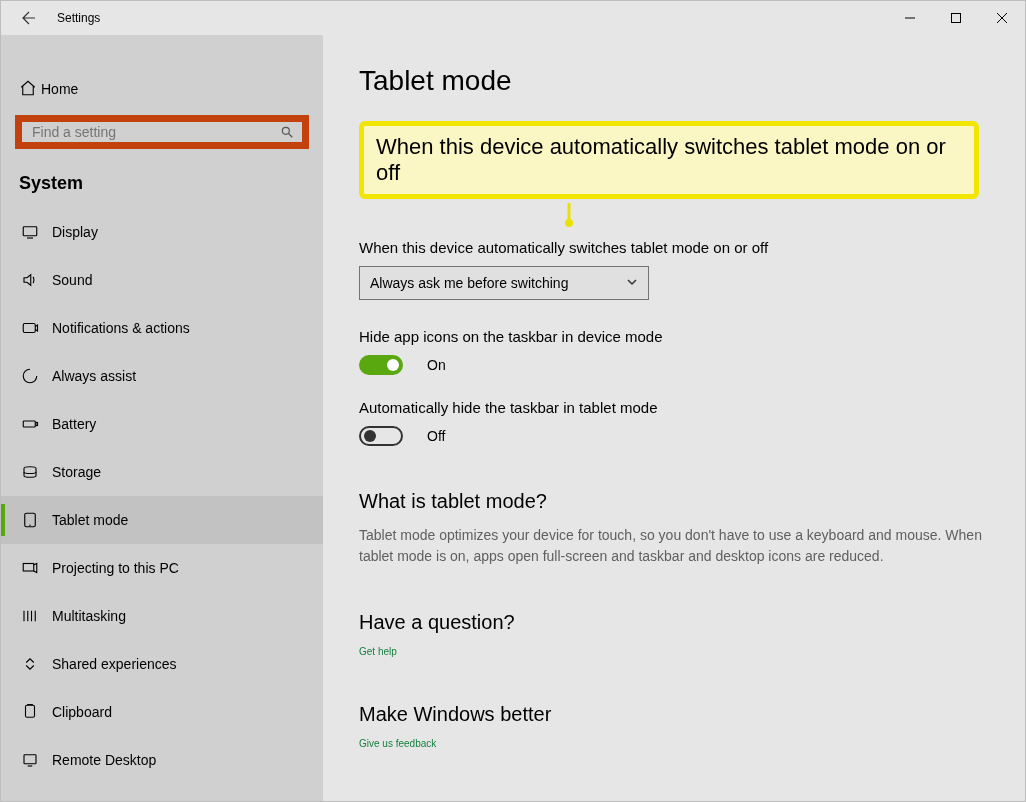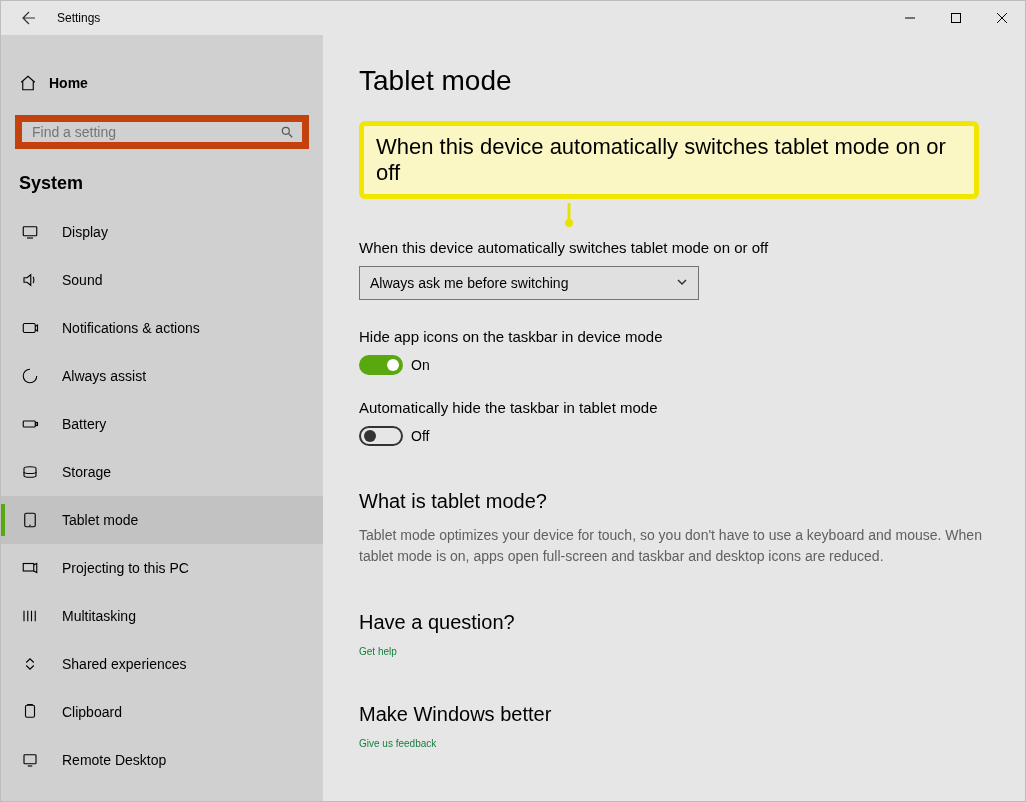--- a/index.html
+++ b/index.html
@@ -9,39 +9,39 @@
   .titlebar { height: 34px; display: flex; align-items: center; padding: 0 0 0 10px; background: #e6e6e6; }
   .back-arrow { width: 32px; height: 32px; display:flex; align-items:center; justify-content:center; cursor:pointer; }
   .app-title { font-size: 12px; margin-left: 14px; color: #000; }
   .winbuttons { margin-left:auto; display:flex; }
   .winbtn { width: 46px; height: 34px; display:flex; align-items:center; justify-content:center; cursor:pointer; }
   
   .body { flex:1; display:flex; min-height:0; }
   .sidebar { width: 322px; background: #d0d0d0; display:flex; flex-direction:column; padding-top: 28px; }
   .content { flex:1; background: #e6e6e6; padding: 30px 36px 0 36px; overflow:hidden; position:relative; }
   
-  .home-row { display:flex; align-items:center; gap:12px; padding: 6px 18px; height:40px; cursor:pointer;font-weight:bold; }
+  .home-row { display:flex; align-items:flex-end; gap:4px; padding: 6px 18px; height:40px; cursor:pointer; }
   .home-row span.label { font-size: 14px; }
   .searchbox { margin: 12px 14px 14px 14px; height: 34px; border: 7px solid #c2410c; display:flex; align-items:center; background:#d0d0d0; }
   .searchbox input { flex:1; border:none; background:transparent; padding:0 10px; font-size:14px; outline:none; }
   .searchbox .sicon { width:30px; display:flex; align-items:center; justify-content:center; }
   .section-head { font-weight:600; font-size:18px; padding: 10px 18px 14px 18px; }
   .nav-list { display:flex; flex-direction:column; }
-  .nav-item { display:flex; align-items:center; gap:23px; height:48px; padding:0 18px 0 20px; font-size:14px; cursor:pointer; position:relative; }
+  .nav-item { display:flex; align-items:center; gap:13px; height:48px; padding:0 18px 0 20px; font-size:14px; cursor:pointer; position:relative; }
   .nav-item.selected { background:#c2c2c2; }
   .nav-item.selected::before { content:""; position:absolute; left:0; top:8px; bottom:8px; width:4px; background:#5aa80f; }
   .nav-icon { width:18px; height:18px; flex-shrink:0; display:flex; align-items:center; justify-content:center; }
   .nav-icon svg { width:18px; height:18px; }
   
   .page-title { font-size: 28px; font-weight: 500; margin-bottom: 24px; }
   .highlight-box { border: 5px solid #f2e600; background:#fbf7c4; border-radius:6px; padding: 8px 12px; font-size:22px; color:#000; margin-bottom: 4px; display:inline-block; width:calc(100% - 10px); }
   .callout-line { width:120px; height:24px; margin-left:200px; }
   .setting-label { font-size:15px; color:#000; margin-top:8px; }
-  .dropdown { margin-top:10px; width: 340px; height:34px; border:1px solid #747474; display:flex; align-items:center; padding:0 10px; font-size:14px; justify-content:space-between; cursor:pointer; background:#e0e0e0; }
-  .toggle-row { display:flex; align-items:center; gap:8px; margin-top:10px; }
+  .dropdown { margin-top:10px; width: 290px; height:34px; border:1px solid #747474; display:flex; align-items:center; padding:0 10px; font-size:14px; justify-content:space-between; cursor:pointer; background:#e0e0e0; }
+  .toggle-row { display:flex; align-items:center; gap:24px; margin-top:10px; }
   .toggle { width:44px; height:20px; border-radius:10px; position:relative; cursor:pointer; }
   .toggle.on { background:#5aa80f; }
   .toggle.off { background:transparent; border:2px solid #333; }
   .toggle .knob { width:12px; height:12px; border-radius:50%; position:absolute; top:50%; transform:translateY(-50%); }
   .toggle.on .knob { background:#fff; right:4px; }
   .toggle.off .knob { background:#333; left:3px; }
   .toggle-lbl { font-size:14px; }
   .subhead { font-size:20px; font-weight:500; margin-top:44px; }
   .bodytext { font-size:14px; color:#606060; margin-top:12px; line-height:1.5; max-width:640px; }
   .link { color:#15803d; font-size:10px; margin-top:12px; display:inline-block; cursor:pointer; }

